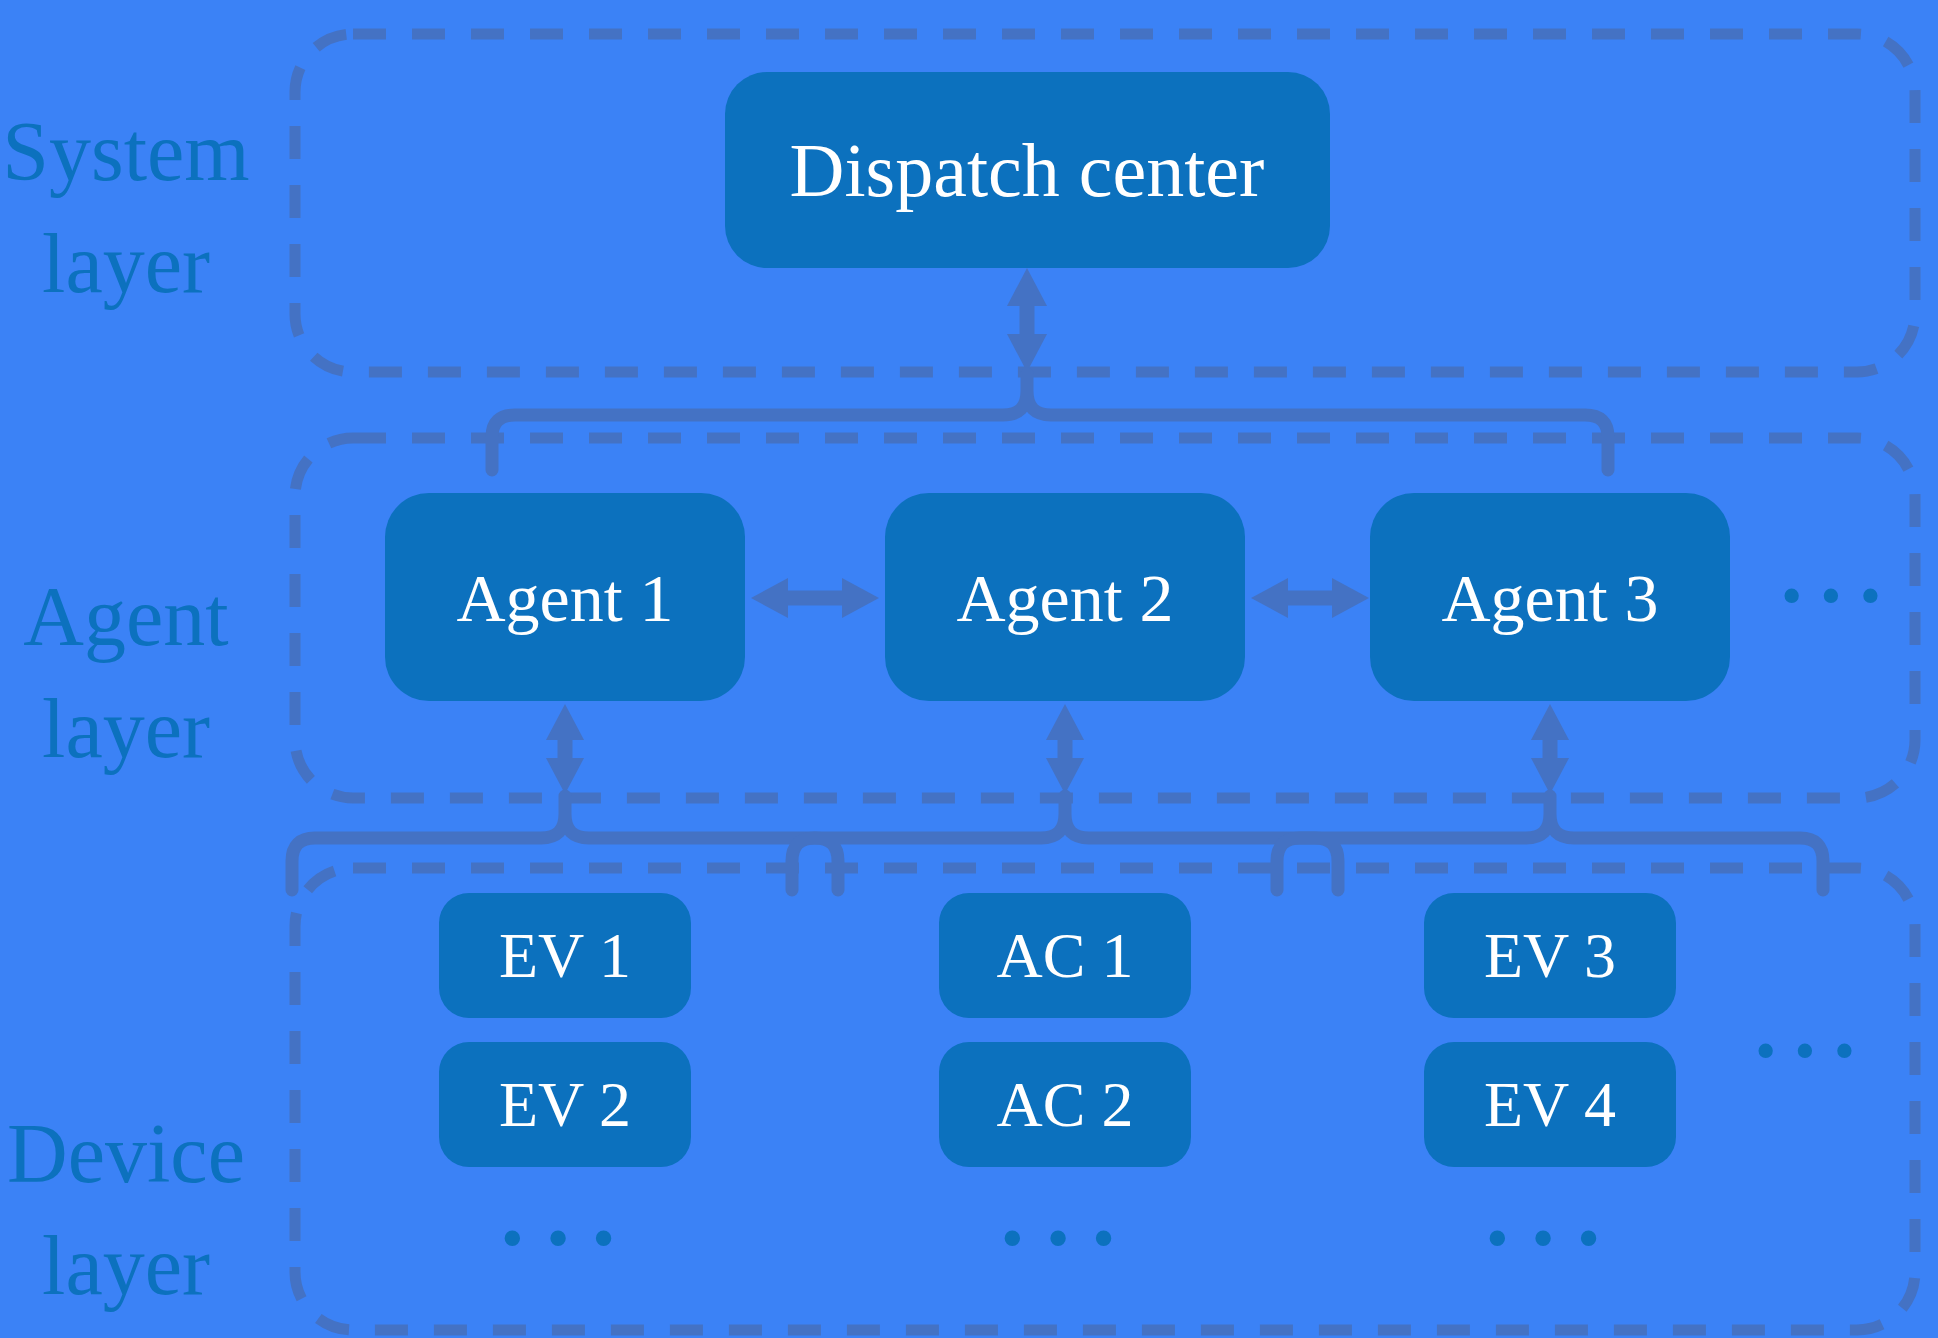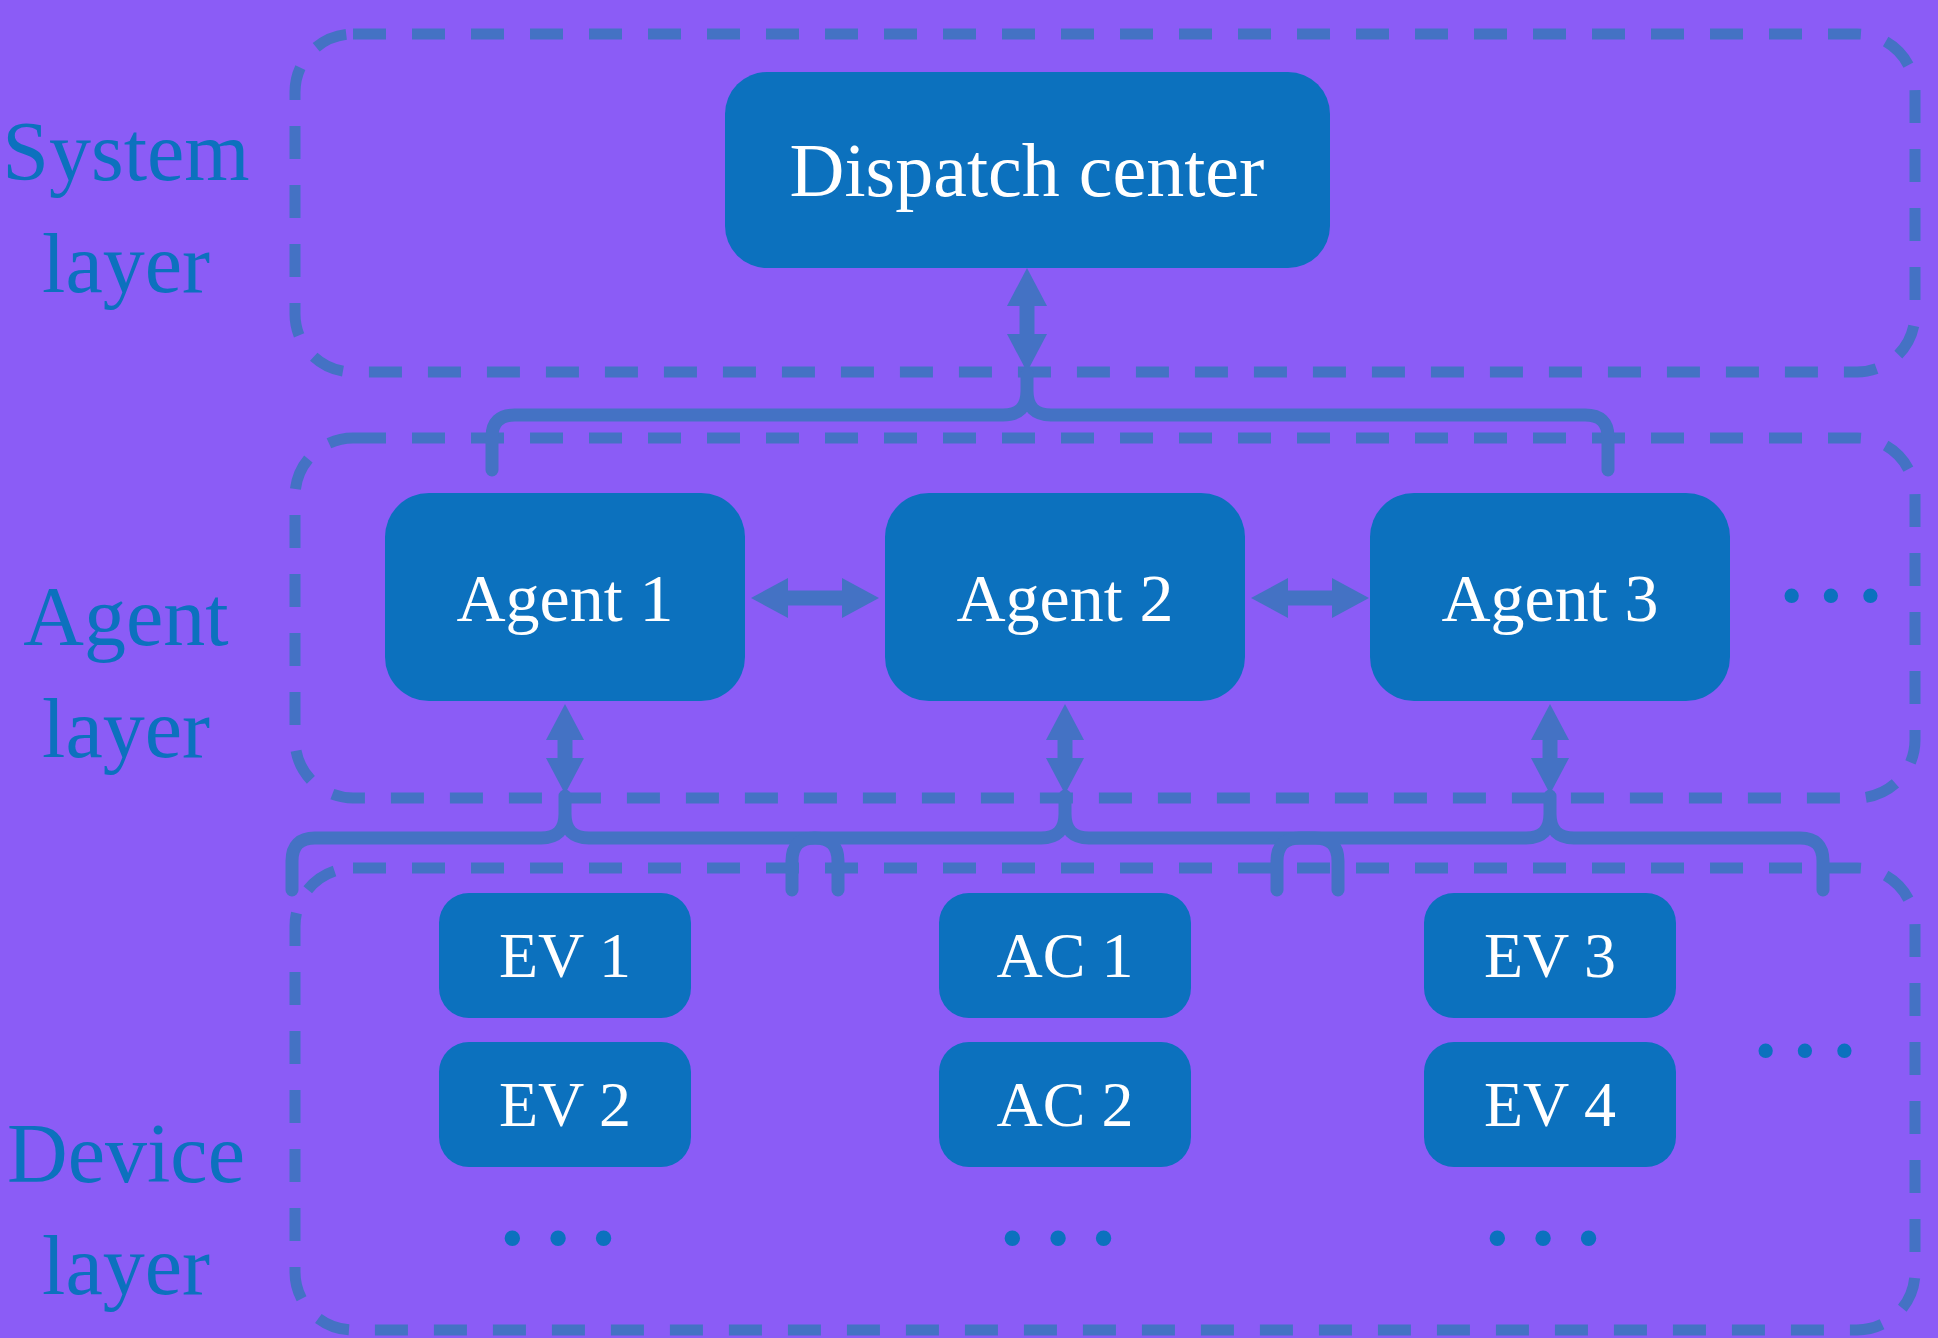--- a/index.html
+++ b/index.html
@@ -3,21 +3,21 @@
 <meta charset="utf-8">
 <style>
   html, body {
     margin: 0;
     padding: 0;
     background: #ffffff;
   }
   .canvas-wrap {
     width: 1938px;
     height: 1338px;
-    background: #8b5cf6;
+    background: #3b82f6;
   }
   svg { display: block; }
 
   .layer-box {
     fill: none;
     stroke: #4472C4;
     stroke-width: 11;
     stroke-dasharray: 33 26;
   }
   .layer-label {

